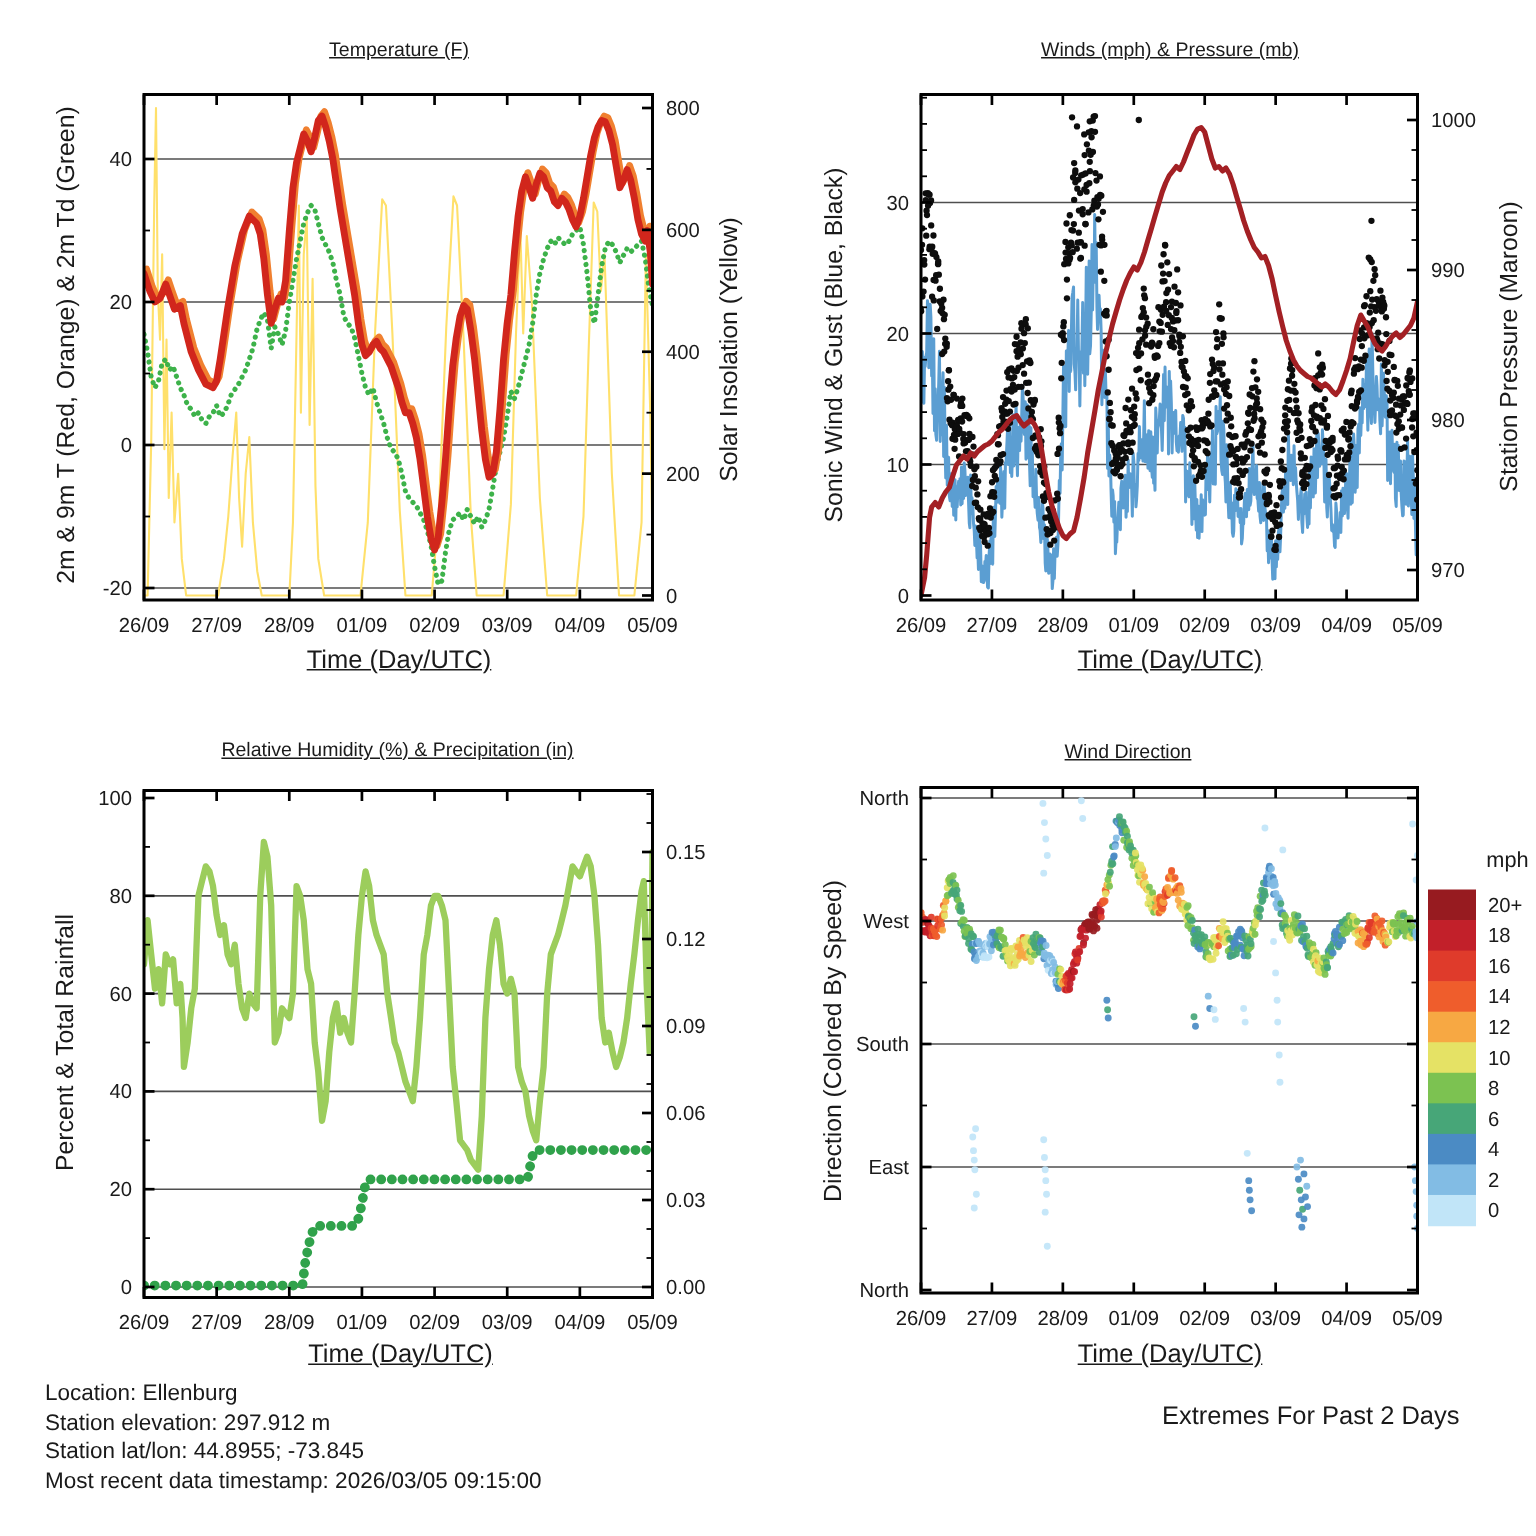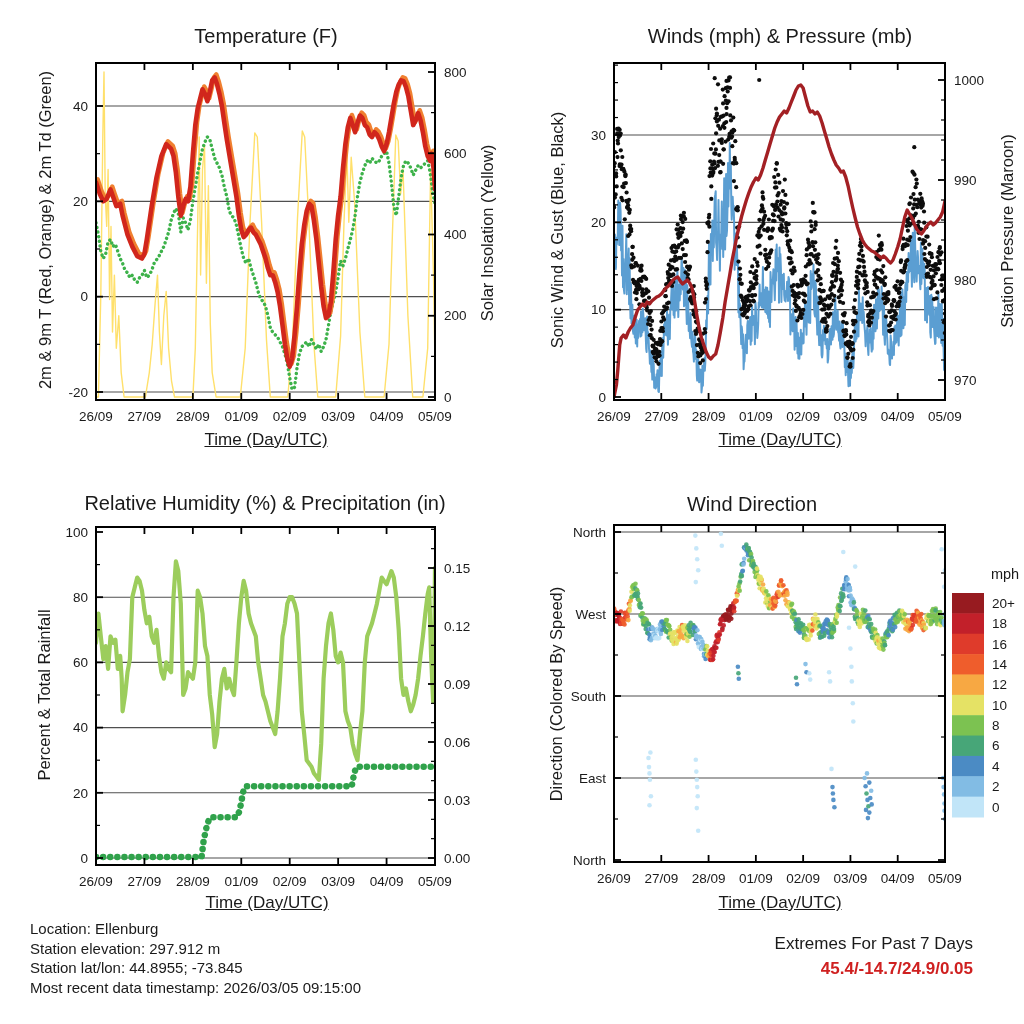--- a/index.html
+++ b/index.html
@@ -1,19 +1,19 @@
 <!DOCTYPE html>
 <html><head>
 <meta charset="utf-8">
 <style>
   html,body{margin:0;padding:0;background:#fff;}
   .page{position:relative;width:1024px;height:1024px;background:#ffffff;
         font-family:"Liberation Sans","DejaVu Sans",sans-serif;color:#111;overflow:hidden;}
   #plots{position:absolute;left:0;top:0;}
-  .ctitle{position:absolute;font-size:20px;white-space:nowrap;transform:translateX(-50%);color:#1a1a1a;}
+  .ctitle{position:absolute;font-size:13px;white-space:nowrap;transform:translateX(-50%);color:#1a1a1a;text-decoration:underline;}
   .xlab{position:absolute;font-size:17px;white-space:nowrap;transform:translateX(-50%);color:#1a1a1a;text-decoration:underline;}
   .ylab{position:absolute;font-size:16.5px;white-space:nowrap;transform:translate(-50%,-50%) rotate(-90deg);color:#1a1a1a;}
   .annotations{position:absolute;left:30px;top:919px;font-size:15px;line-height:19.6px;color:#1a1a1a;}
   .extremes{position:absolute;right:51px;top:931px;font-size:17px;line-height:25px;text-align:right;color:#1a1a1a;}
   .extremes .vals{font-weight:bold;}
   .mphlab{position:absolute;left:1005px;top:566px;font-size:14.5px;transform:translateX(-50%);color:#1a1a1a;}
 </style>
 </head>
 <body>
 <div class="page">
@@ -2376,17 +2376,16 @@
 <div class="mphlab">mph</div>
 
 <div class="annotations">
   <div>Location: Ellenburg</div>
   <div>Station elevation: 297.912 m</div>
   <div>Station lat/lon: 44.8955; -73.845</div>
   <div>Most recent data timestamp: 2026/03/05 09:15:00</div>
 </div>
 
 <div class="extremes">
-  <div>Extremes For Past 7 Days</div>
-  <div class="vals" id="extremes-vals" style="color: rgb(207, 32, 32);">45.4/-14.7/24.9/0.05</div>
+  <div>Extremes For Past 2 Days</div>
 </div>
 
 </div>
 
 </body></html>

